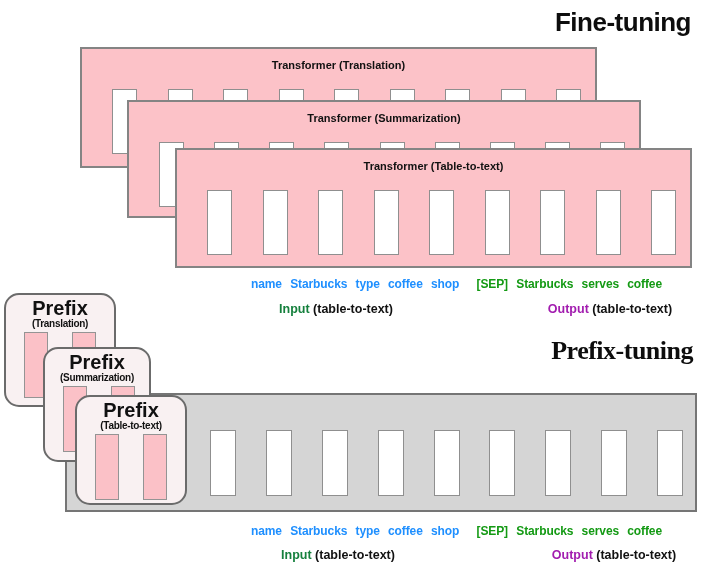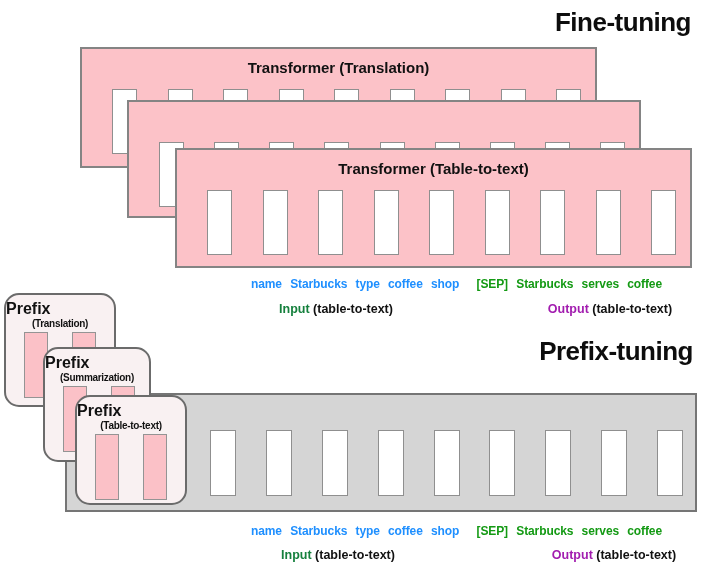--- a/index.html
+++ b/index.html
@@ -5,33 +5,33 @@
   html,body{margin:0;padding:0;}
   body{
     width:721px;height:571px;position:relative;background:#ffffff;
     font-family:"Liberation Sans","DejaVu Sans",sans-serif;overflow:hidden;
   }
   .title{
     position:absolute;font-size:26px;font-weight:bold;color:#0d0d0d;
     white-space:nowrap;letter-spacing:-0.5px;
   }
   #title-ft{top:7px;right:30px;}
-  #title-pt{top:336px;right:28px;}
+  #title-pt{top:336px;right:28px;font-family:Liberation Serif, serif;}
 
   
   .ft-box{
     position:absolute;background:#fcc2c8;border:2px solid #848484;
     box-sizing:border-box;
   }
   #ft1{left:80px;top:47px;width:517px;height:121px;z-index:1;}
   #ft2{left:127px;top:100px;width:514px;height:118px;z-index:2;}
   #ft3{left:175px;top:148px;width:517px;height:120px;z-index:3;}
   .ft-label{
     position:absolute;top:10px;left:0;right:0;text-align:center;
-    font-size:15px;font-weight:bold;color:#111;white-space:pre;
+    font-size:11px;font-weight:bold;color:#111;white-space:pre;
   }
   .slot-row{
     position:absolute;left:0;right:0;top:40px;height:65px;
     display:flex;justify-content:space-between;
     padding:0 14px 0 30px;box-sizing:border-box;
   }
   .slot{
     width:25px;height:65px;background:#ffffff;border:1.6px solid #8f8f8f;
     box-sizing:border-box;flex:none;
   }
@@ -47,21 +47,21 @@
 
   
   .prefix-box{
     position:absolute;background:#f9f1f2;border:2.5px solid #6b6b6b;
     border-radius:15px;box-sizing:border-box;
   }
   #pfA{left:4px;top:293px;width:112px;height:114px;z-index:2;}
   #pfB{left:43px;top:347px;width:108px;height:115px;z-index:3;}
   #pfC{left:75px;top:395px;width:112px;height:110px;z-index:4;}
   .prefix-title{
-    margin-top:5px;font-size:16px;font-weight:bold;color:#111;
+    margin-top:5px;text-align:center;font-size:20px;font-weight:bold;color:#111;
     line-height:17px;
   }
   .prefix-sub{
     text-align:center;font-size:10px;font-weight:bold;color:#111;
     line-height:13px;letter-spacing:-0.3px;
   }
   .bar{
     position:absolute;top:37px;width:24px;height:66px;background:#fbc1c7;
     border:1.6px solid #949494;box-sizing:border-box;
   }
@@ -98,20 +98,21 @@
       <div class="slot"></div>
       <div class="slot"></div>
       <div class="slot"></div>
       <div class="slot"></div>
       <div class="slot"></div>
       <div class="slot"></div>
       <div class="slot"></div>
     </div>
 </div>
 <div class="ft-box" id="ft2">
+  <div class="ft-label">Transformer (Summarization)</div>
   <div class="slot-row">
       <div class="slot"></div>
       <div class="slot"></div>
       <div class="slot"></div>
       <div class="slot"></div>
       <div class="slot"></div>
       <div class="slot"></div>
       <div class="slot"></div>
       <div class="slot"></div>
       <div class="slot"></div>

